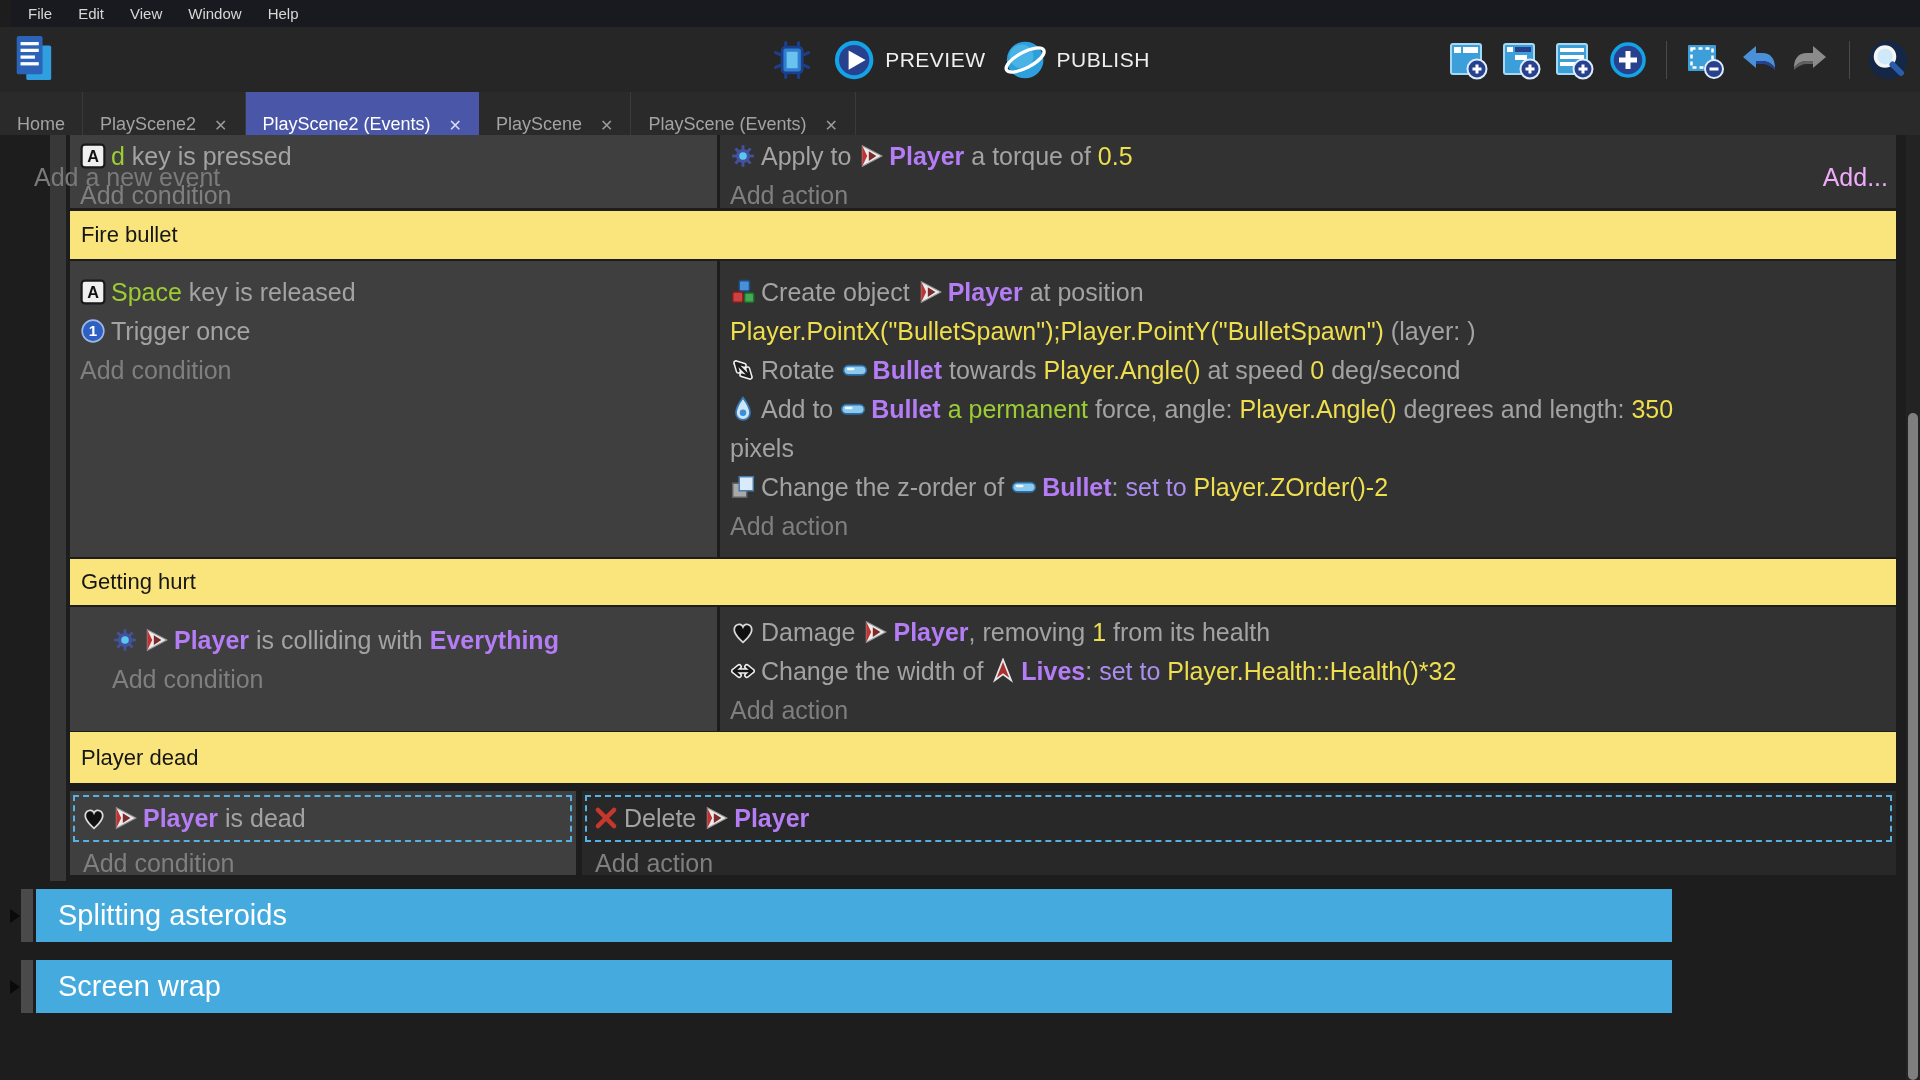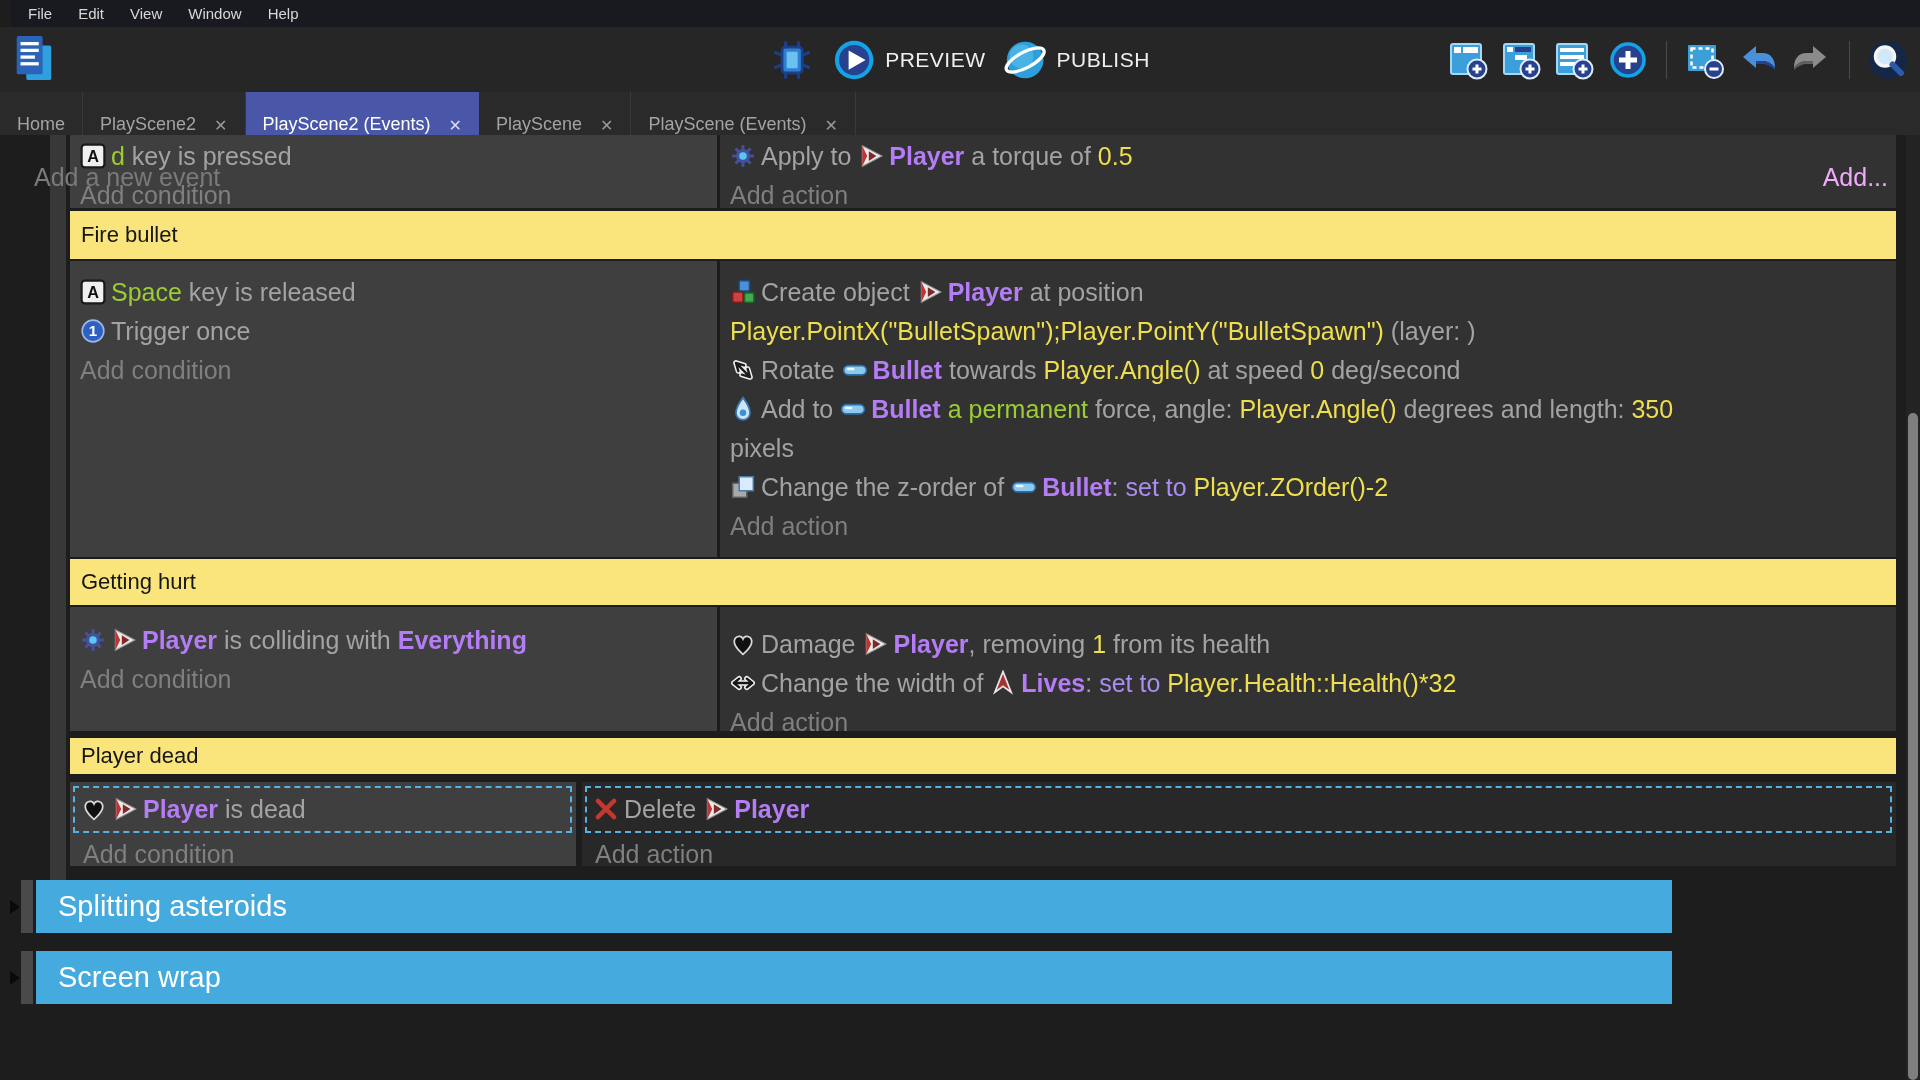--- a/index.html
+++ b/index.html
@@ -331,41 +331,41 @@
                     <rect x="4.5" y="10" width="7" height="2.2" rx="1.1" fill="#eaf7ff"></rect>
                   </svg></span><span class="t-purple">Bullet</span><span class="t-white">: </span><span class="t-lavender">set to </span><span class="t-yellow">Player.ZOrder()-2</span></div>
               <div class="add">Add action</div>
             </div>
           </div>
         </div>
         <div class="row-comment" style="height: 46px; margin-top: 2px;">
           <span>Getting hurt</span>
         </div>
         <div class="row-event" style="height: 124px; margin-top: 2px;">
-          <div class="col cond" style="width: 650px;">
+          <div class="col cond" style="width: 650px; padding-left: 32px;">
             <div class="colpad" style="padding-top: 14px;">
               <div class="eline"><span class="eicon"><svg viewBox="0 0 24 24">
                     <g stroke="#44519e" stroke-width="2.6">
                       <line x1="12" y1="2" x2="12" y2="22"></line>
                       <line x1="2" y1="12" x2="22" y2="12"></line>
                       <line x1="5" y1="5" x2="19" y2="19"></line>
                       <line x1="19" y1="5" x2="5" y2="19"></line>
                     </g>
                     <circle cx="12" cy="12" r="6.5" fill="#44519e"></circle>
                     <circle cx="12" cy="12" r="3.5" fill="#59c8f0"></circle>
                   </svg></span><span class="eicon"><svg viewBox="0 0 24 24">
                     <polygon points="4,2.5 22,12 4,21.5" fill="#ececec" stroke="#9a9a9a" stroke-width="1"></polygon>
                     <polygon points="4,2.5 8.5,12 4,21.5" fill="#c03434"></polygon>
                     <polygon points="10,7.5 17,12 10,16.5" fill="#7c2a2a"></polygon>
                   </svg></span><span class="t-purple">Player</span><span class="t-white"> is colliding with </span><span class="t-purple">Everything</span></div>
               <div class="add">Add condition</div>
             </div>
           </div>
           <div class="col act" style="left: 650px;">
-            <div class="colpad" style="padding-top: 18px;">
+            <div class="colpad" style="padding-top: 6px;">
               <div class="eline"><span class="eicon"><svg viewBox="0 0 24 24">
                     <path d="M12 21.5 C4.2 14.8 2.2 9.6 5.4 6.2 C7.9 3.8 11 4.9 12 7.4 C13 4.9 16.1 3.8 18.6 6.2 C21.8 9.6 19.8 14.8 12 21.5 Z" fill="#101010" stroke="#d9d9d9" stroke-width="1.6"></path>
                   </svg></span><span class="t-white">Damage </span><span class="eicon"><svg viewBox="0 0 24 24">
                     <polygon points="4,2.5 22,12 4,21.5" fill="#ececec" stroke="#9a9a9a" stroke-width="1"></polygon>
                     <polygon points="4,2.5 8.5,12 4,21.5" fill="#c03434"></polygon>
                     <polygon points="10,7.5 17,12 10,16.5" fill="#7c2a2a"></polygon>
                   </svg></span><span class="t-purple">Player</span><span class="t-white">, removing </span><span class="t-yellow">1</span><span class="t-white"> from its health</span></div>
               <div class="eline"><span class="eicon"><svg viewBox="0 0 24 24">
                     <g fill="none" stroke="#f0f0f0" stroke-width="5" stroke-linecap="round">
                       <path d="M3.5 12 H20.5 M3.5 12 l5 -4 M3.5 12 l5 4 M20.5 12 l-5 -4 M20.5 12 l-5 4"></path>
@@ -373,21 +373,21 @@
                     <g fill="none" stroke="#161616" stroke-width="2.2" stroke-linecap="round">
                       <path d="M3.5 12 H20.5 M3.5 12 l5 -4 M3.5 12 l5 4 M20.5 12 l-5 -4 M20.5 12 l-5 4"></path>
                     </g>
                   </svg></span><span class="t-white">Change the width of </span><span class="eicon"><svg viewBox="0 0 24 24">
                     <polygon points="12,1.5 19.5,20.5 12,15 4.5,20.5" fill="#a83030" stroke="#e6e6e6" stroke-width="1.6"></polygon>
                   </svg></span><span class="t-purple">Lives</span><span class="t-white">: </span><span class="t-lavender">set to </span><span class="t-yellow">Player.Health::Health()*32</span></div>
               <div class="add">Add action</div>
             </div>
           </div>
         </div>
-        <div class="row-comment" style="height: 36px; margin-top: 7px;">
+        <div class="row-comment" style="height: 51px; margin-top: 1px;">
           <span>Player dead</span>
         </div>
         <div class="row-event selected" style="height: 84px; margin-top: 8px;">
           <div class="col cond" style="width: 506px;">
             <div class="selwrap" style="margin-top: 4px;">
               <div class="eline"><span class="eicon"><svg viewBox="0 0 24 24">
                     <path d="M12 21.5 C4.2 14.8 2.2 9.6 5.4 6.2 C7.9 3.8 11 4.9 12 7.4 C13 4.9 16.1 3.8 18.6 6.2 C21.8 9.6 19.8 14.8 12 21.5 Z" fill="#101010" stroke="#d9d9d9" stroke-width="1.6"></path>
                   </svg></span><span class="eicon"><svg viewBox="0 0 24 24">
                     <polygon points="4,2.5 22,12 4,21.5" fill="#ececec" stroke="#9a9a9a" stroke-width="1"></polygon>
                     <polygon points="4,2.5 8.5,12 4,21.5" fill="#c03434"></polygon>

